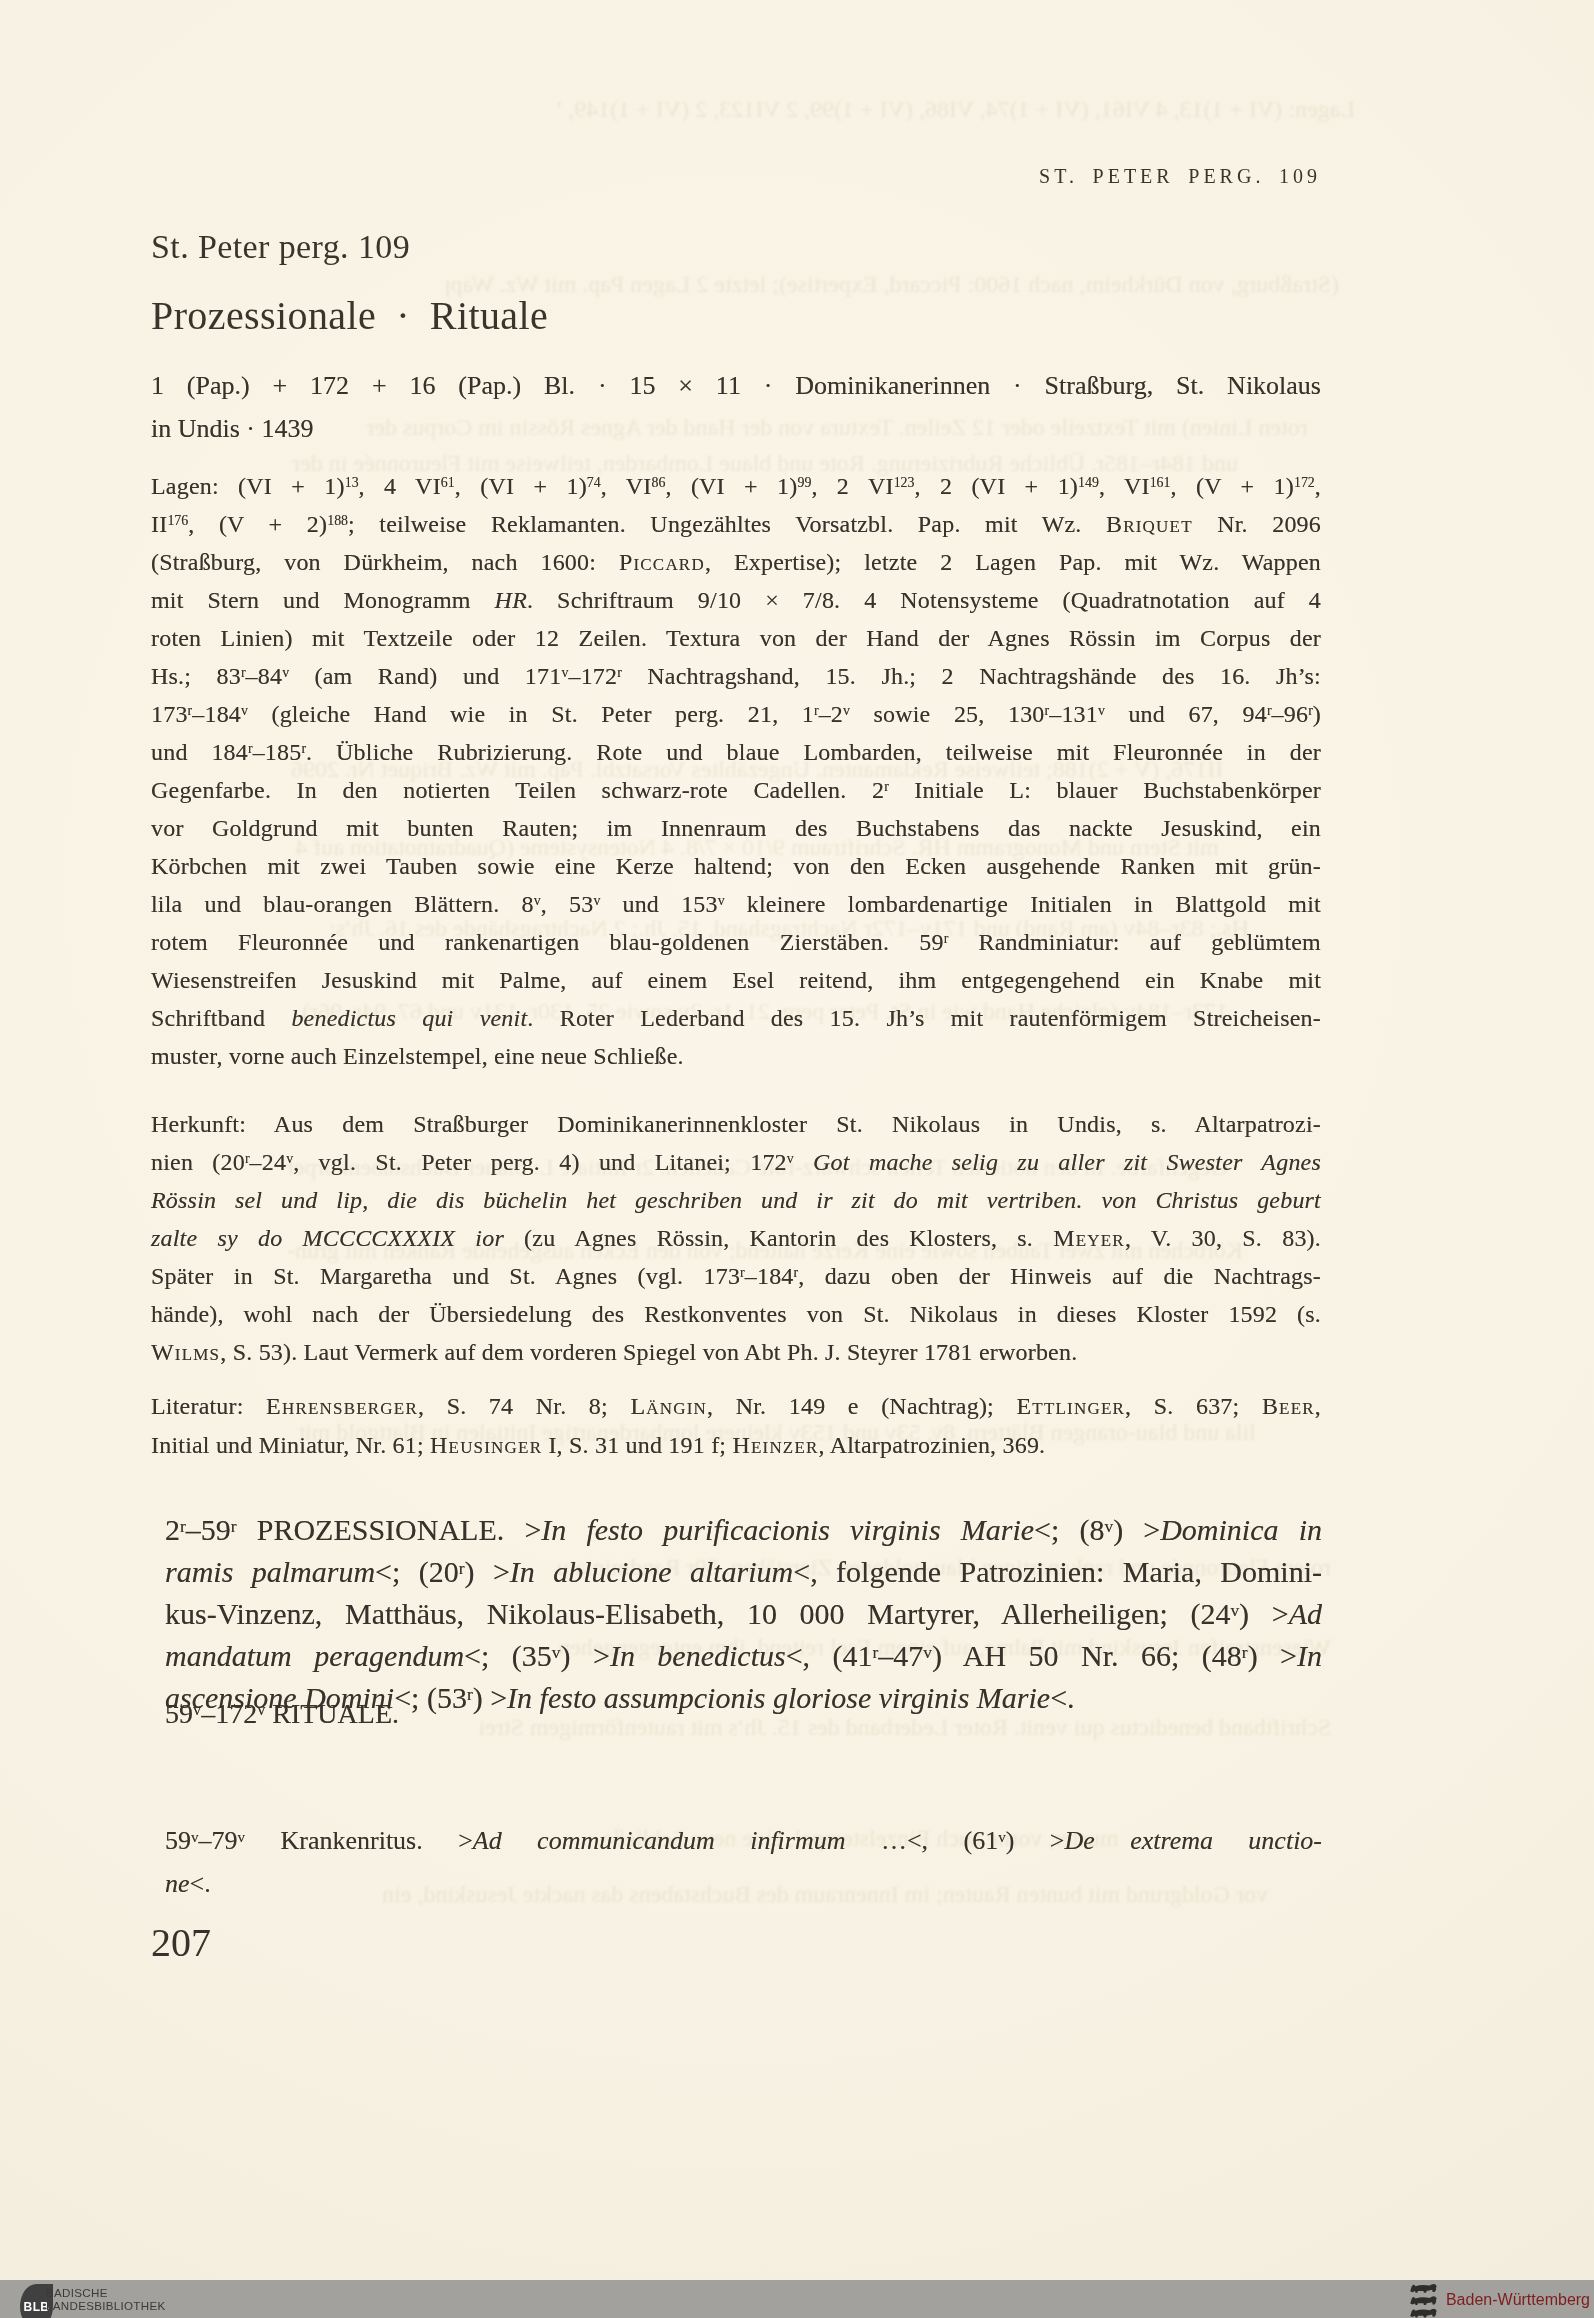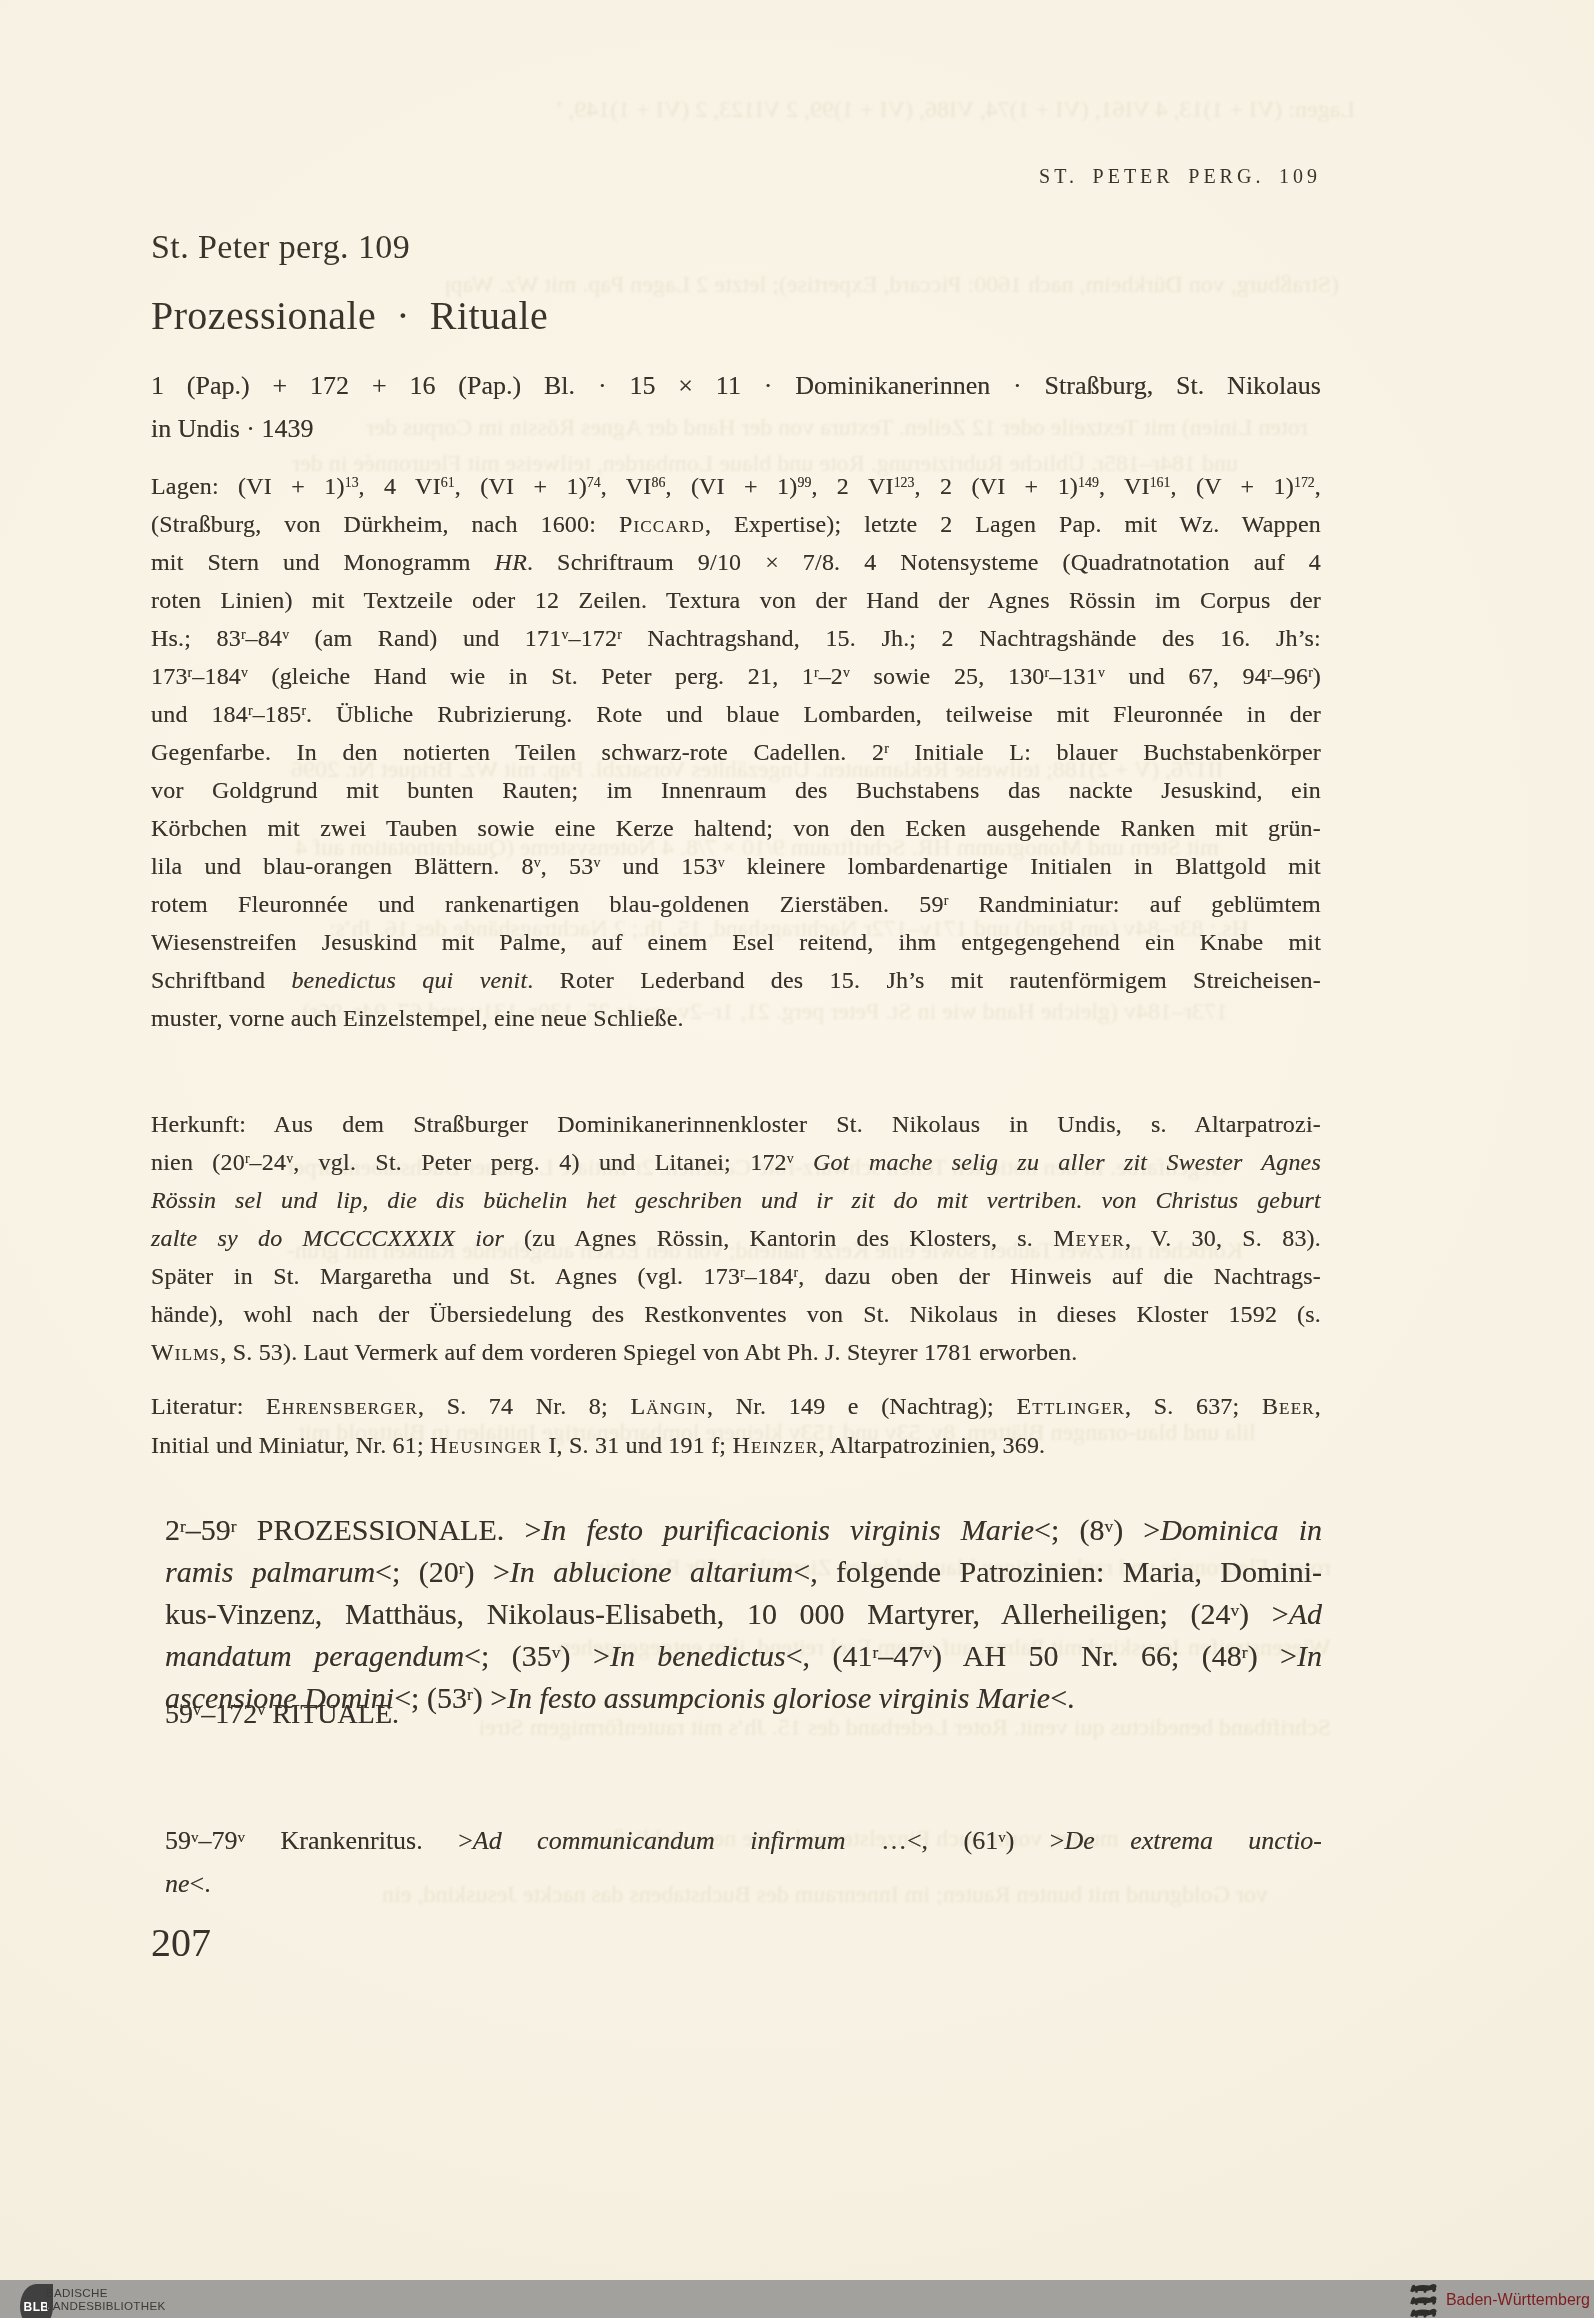--- a/index.html
+++ b/index.html
@@ -102,20 +102,21 @@
 
   <h2 class="content-title">Prozessionale · Rituale</h2>
 
   <div class="text-col format">
       <div class="line">1 (Pap.) + 172 + 16 (Pap.) Bl. · 15 × 11 · Dominikanerinnen · Straßburg, St. Nikolaus</div>
       <div class="line last">in Undis · 1439</div>
     </div>
 
   <div class="text-col body-par lagen">
       <div class="line">Lagen: (VI + 1)<sup>13</sup>, 4 VI<sup>61</sup>, (VI + 1)<sup>74</sup>, VI<sup>86</sup>, (VI + 1)<sup>99</sup>, 2 VI<sup>123</sup>, 2 (VI + 1)<sup>149</sup>, VI<sup>161</sup>, (V + 1)<sup>172</sup>,</div>
+      <div class="line">II<sup>176</sup>, (V + 2)<sup>188</sup>; teilweise Reklamanten. Ungezähltes Vorsatzbl. Pap. mit Wz. <span class="sc">Briquet</span> Nr. 2096</div>
       <div class="line">(Straßburg, von Dürkheim, nach 1600: <span class="sc">Piccard</span>, Expertise); letzte 2 Lagen Pap. mit Wz. Wappen</div>
       <div class="line">mit Stern und Monogramm <em>HR</em>. Schriftraum 9/10 × 7/8. 4 Notensysteme (Quadratnotation auf 4</div>
       <div class="line">roten Linien) mit Textzeile oder 12 Zeilen. Textura von der Hand der Agnes Rössin im Corpus der</div>
       <div class="line">Hs.; 83<sup>r</sup>–84<sup>v</sup> (am Rand) und 171<sup>v</sup>–172<sup>r</sup> Nachtragshand, 15. Jh.; 2 Nachtragshände des 16. Jh’s:</div>
       <div class="line">173<sup>r</sup>–184<sup>v</sup> (gleiche Hand wie in St. Peter perg. 21, 1<sup>r</sup>–2<sup>v</sup> sowie 25, 130<sup>r</sup>–131<sup>v</sup> und 67, 94<sup>r</sup>–96<sup>r</sup>)</div>
       <div class="line">und 184<sup>r</sup>–185<sup>r</sup>. Übliche Rubrizierung. Rote und blaue Lombarden, teilweise mit Fleuronnée in der</div>
       <div class="line">Gegenfarbe. In den notierten Teilen schwarz-rote Cadellen. 2<sup>r</sup> Initiale L: blauer Buchstabenkörper</div>
       <div class="line">vor Goldgrund mit bunten Rauten; im Innenraum des Buchstabens das nackte Jesuskind, ein</div>
       <div class="line">Körbchen mit zwei Tauben sowie eine Kerze haltend; von den Ecken ausgehende Ranken mit grün-</div>
       <div class="line">lila und blau-orangen Blättern. 8<sup>v</sup>, 53<sup>v</sup> und 153<sup>v</sup> kleinere lombardenartige Initialen in Blattgold mit</div>

